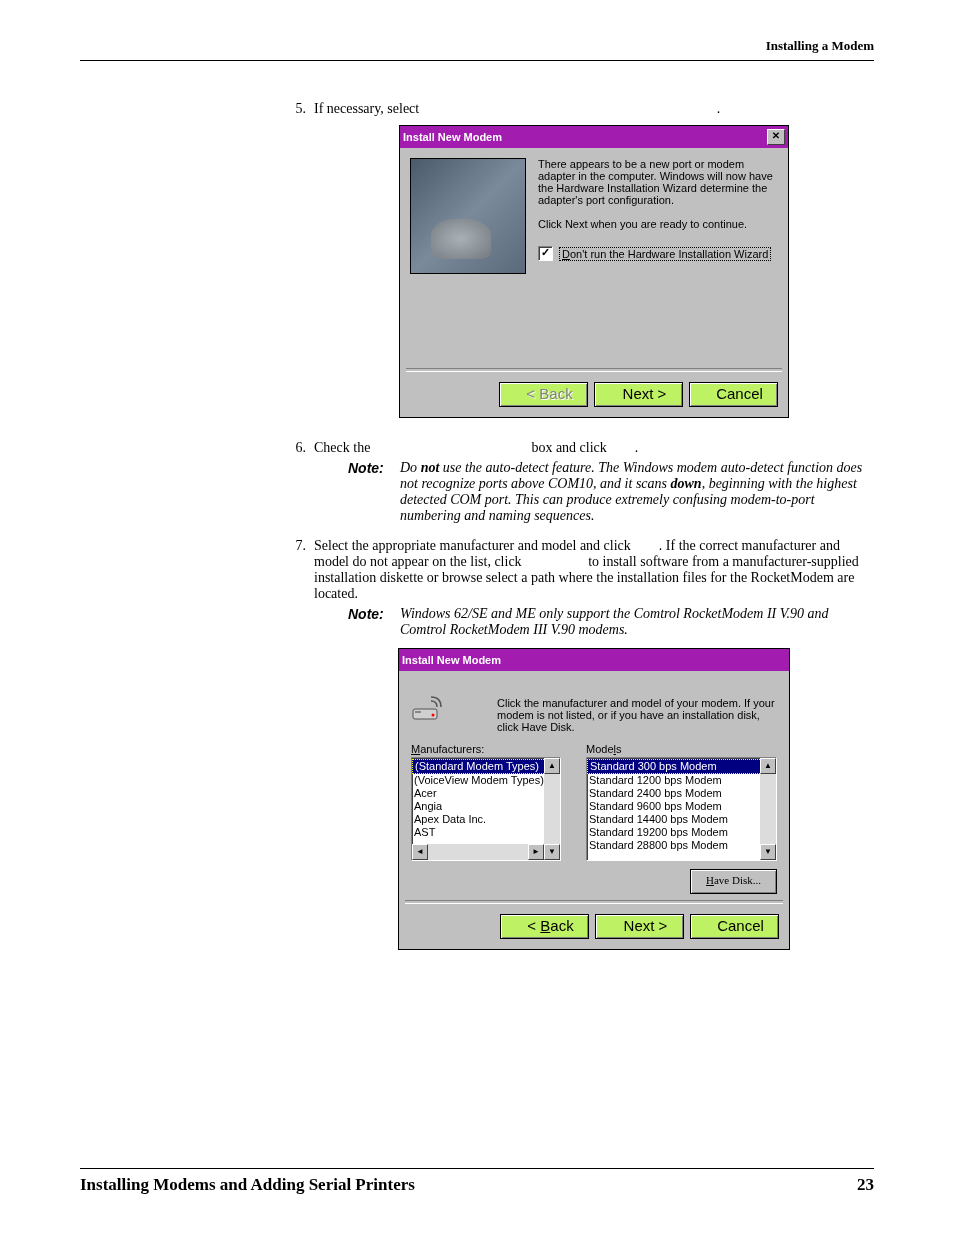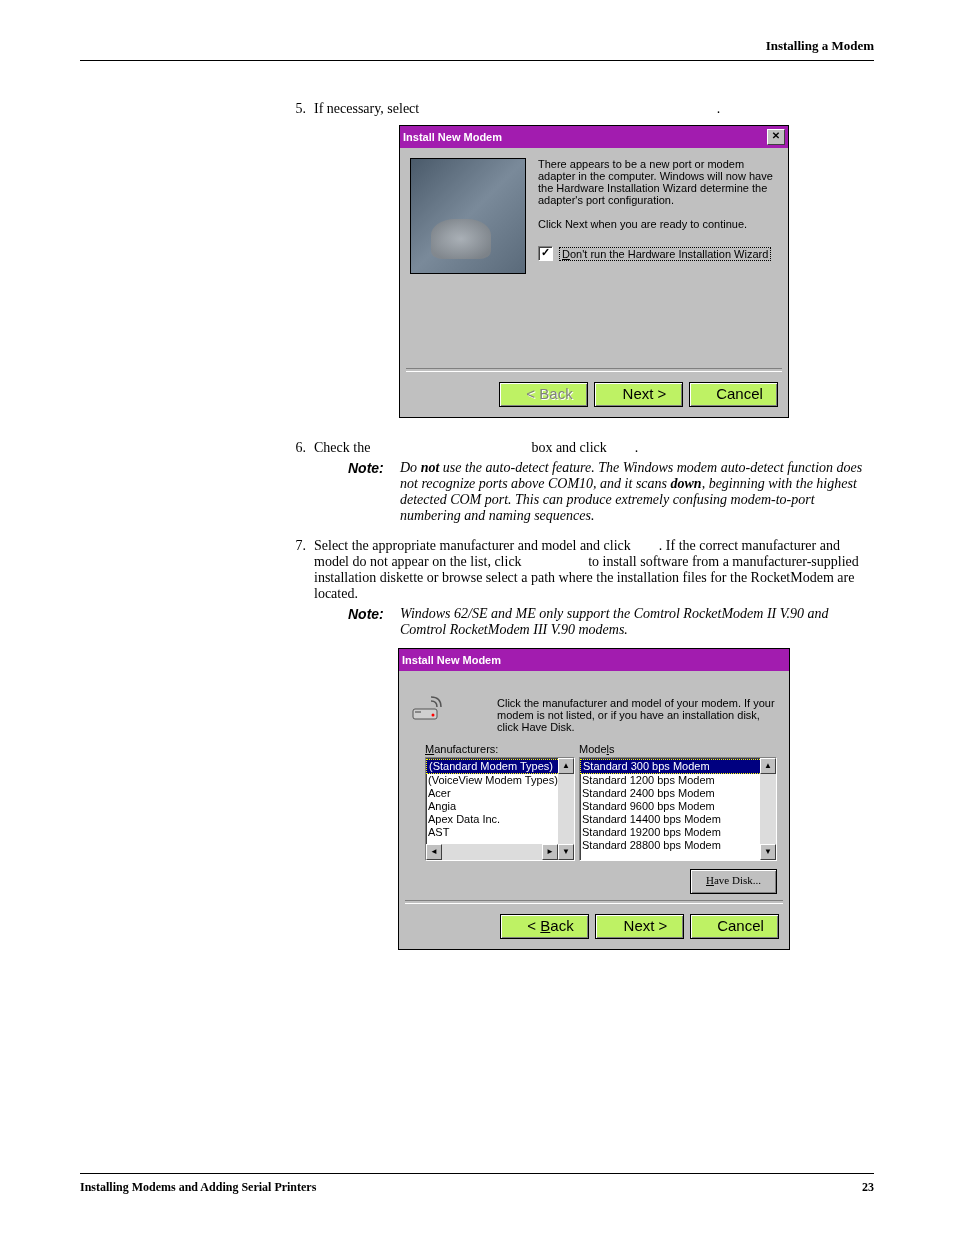--- a/index.html
+++ b/index.html
@@ -187,22 +187,22 @@
   .dlg2-icon {
     width: 32px; height: 32px;
     flex: 0 0 32px;
     margin-right: 10px;
     position: relative;
   }
   .dlg2-icon svg { width: 32px; height: 32px; }
   .dlg2-instr { flex: 1; padding-top: 2px; }
   .dlg2-lists {
     display: flex;
-    padding: 6px 12px 2px 26px;
-    gap: 4px;
+    padding: 6px 12px 2px 12px;
+    gap: 25px;
   }
   .list-col-left { width: 150px; }
   .list-col-right { flex: 1; }
   .list-label { margin-bottom: 2px; }
   .list-label u { text-decoration: underline; }
   .listbox {
     background: #fff;
     border: 1px solid #808080;
     border-right-color: #fff;
     border-bottom-color: #fff;
@@ -273,21 +273,21 @@
   }
   .footer {
     position: absolute;
     bottom: 40px;
     left: 80px;
     right: 80px;
   }
   .footer-line {
     display: flex;
     justify-content: space-between;
-    font-size: 12px;
+    font-size: 17px;
     font-weight: bold;
     padding-top: 6px;
   }
 </style>
 </head>
 <body>
 
 <div class="page">
   <div class="header-right">Installing a Modem</div>
   <hr class="rule">

